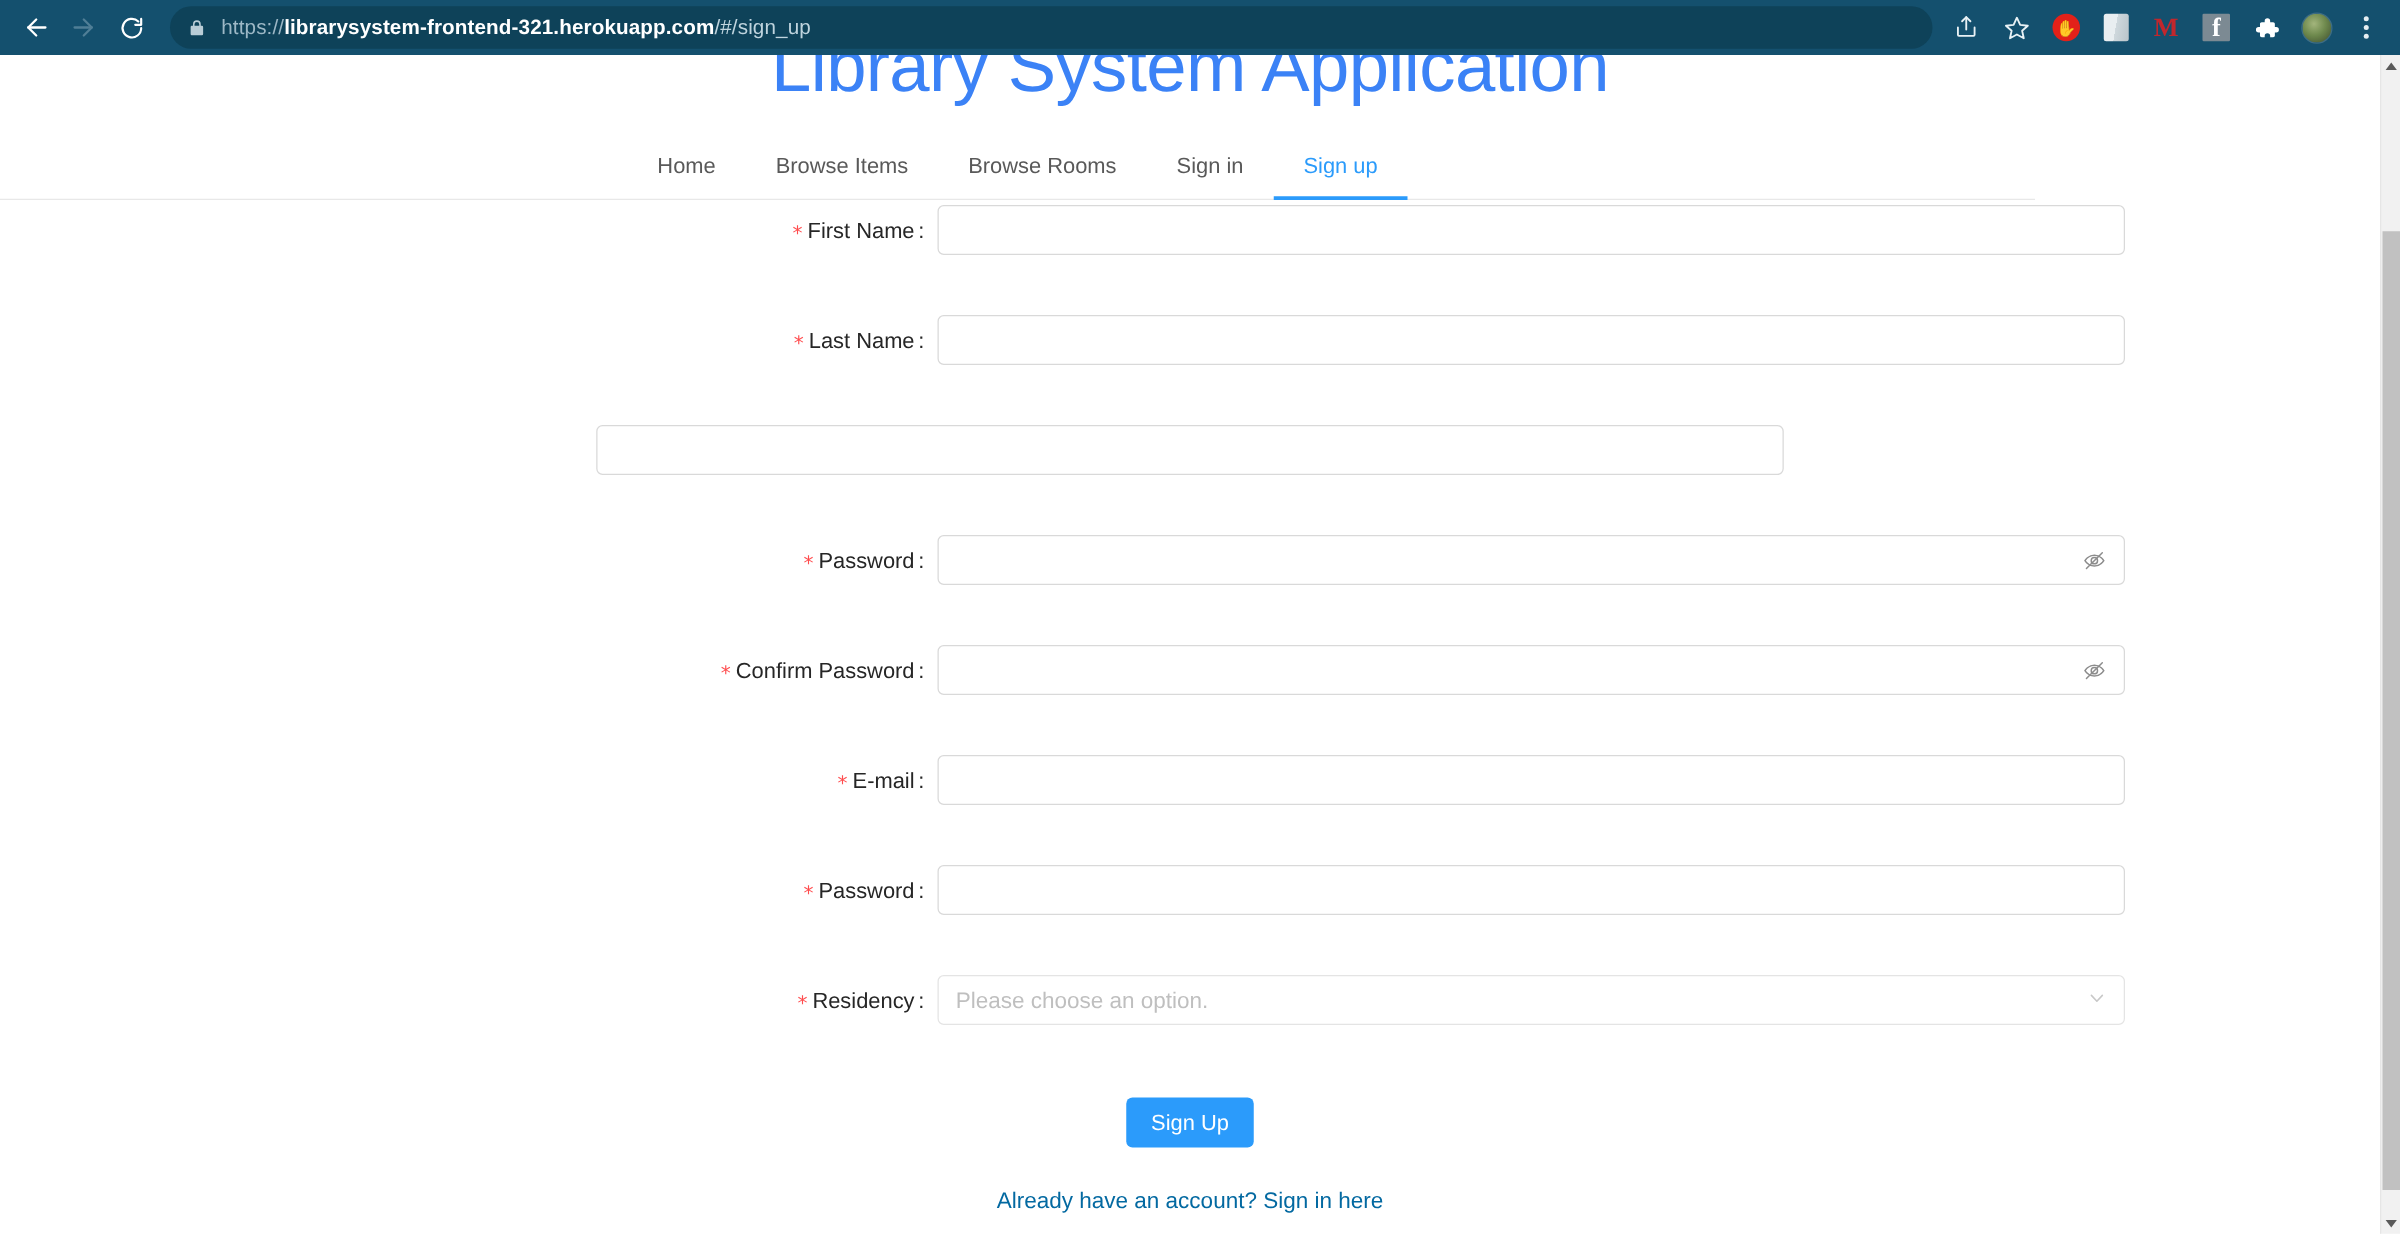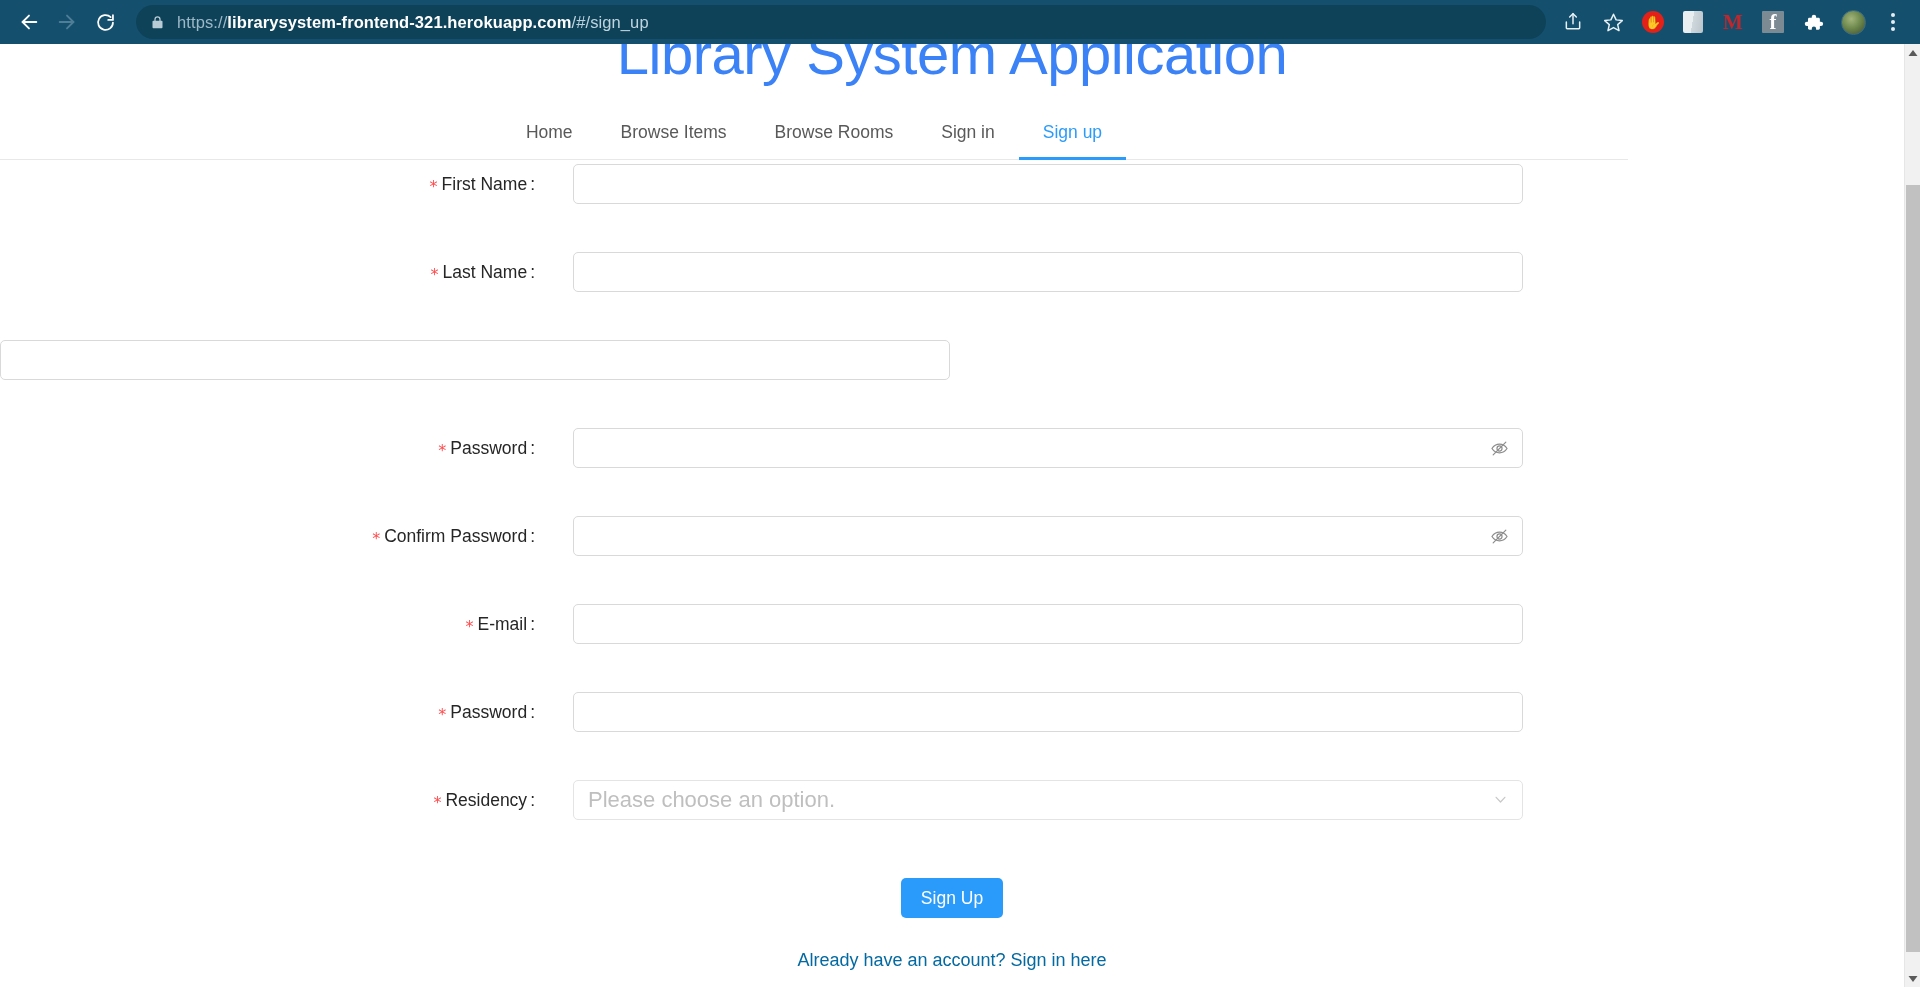--- a/index.html
+++ b/index.html
@@ -141,23 +141,22 @@
   }
 
   .form-area {
     position: absolute;
     top: 120px;
     left: 0; width: 1904px;
   }
   .form-row {
     display: flex;
     align-items: flex-start;
-    justify-content: flex-start;
+    justify-content: center;
     height: 88px;
-    gap: 28px;
   }
   .form-label {
     width: 545px;
     text-align: right;
     padding-right: 10px;
     font-size: 17.5px;
     color: #262626;
     line-height: 40px;
     white-space: nowrap;
     flex: 0 0 auto;
@@ -190,21 +189,21 @@
   }
   .select-field {
     width: 950px;
     height: 40px;
     border: 1px solid #e4e4e4;
     border-radius: 5px;
     background: #fff;
     display: flex;
     align-items: center;
     padding: 0 14px;
-    font-size: 22px;
+    font-size: 18px;
     color: #bfbfbf;
   }
   .chev {
     margin-left: auto;
     color: #c8c8c8;
   }
 
   .submit-row {
     display: flex;
     justify-content: center;

